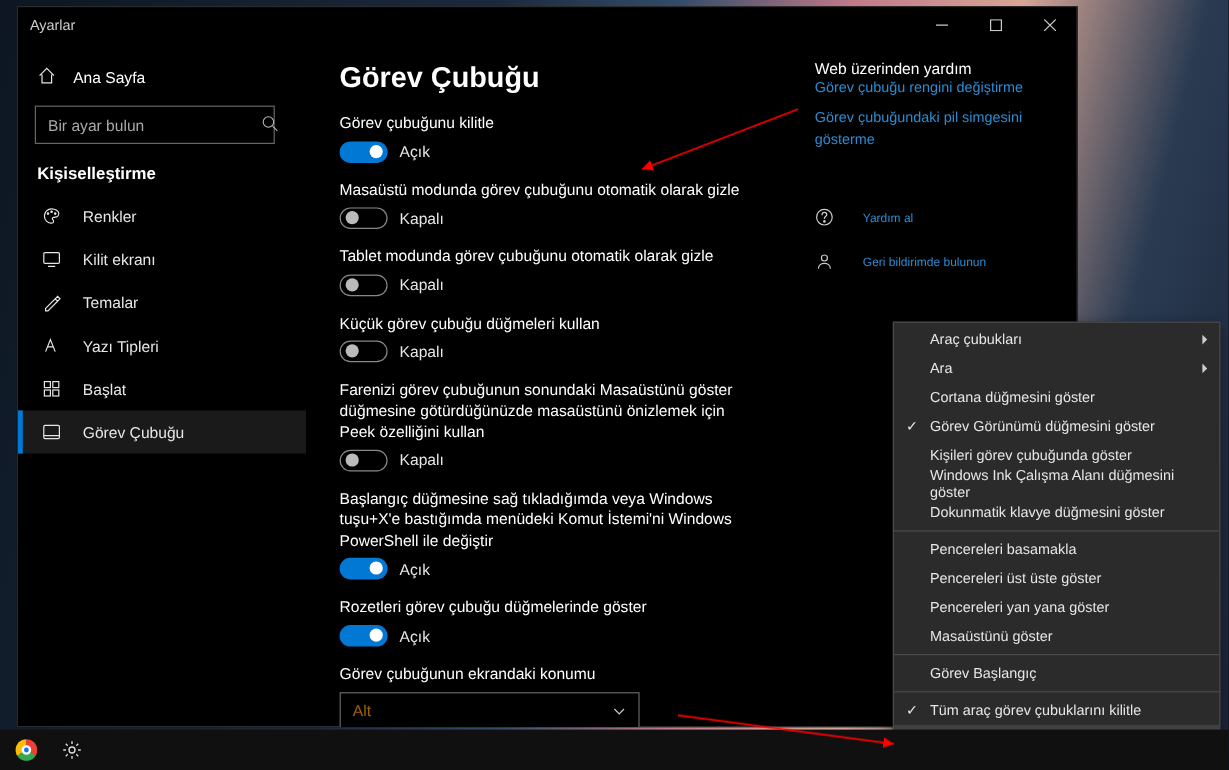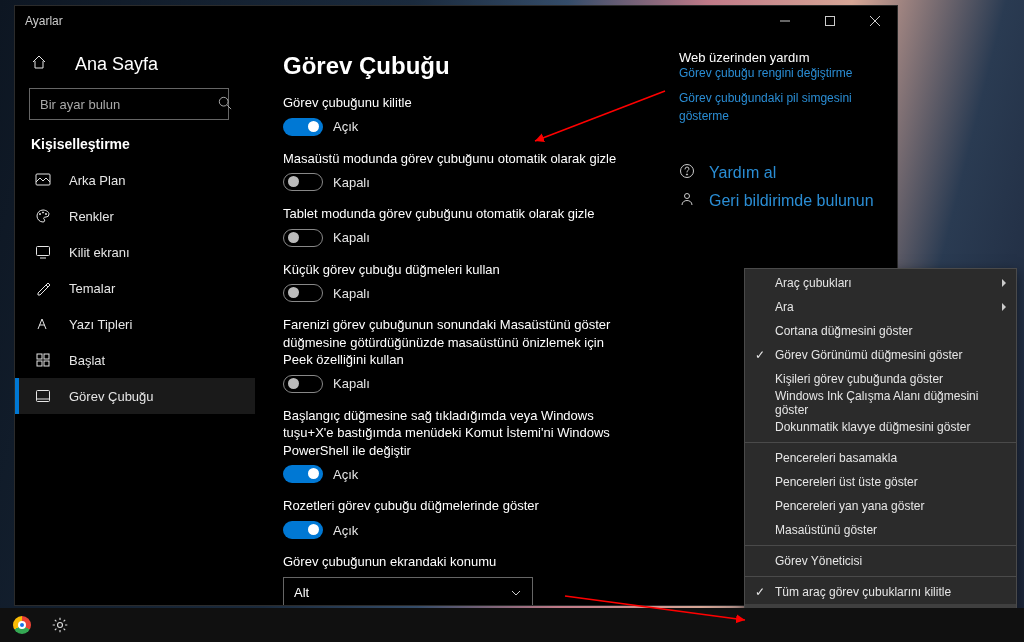--- a/index.html
+++ b/index.html
@@ -6,21 +6,21 @@
   *{box-sizing:border-box}
   .desktop{position:relative;width:1024px;height:642px;overflow:hidden;
     background:linear-gradient(104deg,#0d1622 0%,#1a2a3d 35%,#344c69 48%,#c07a88 60%,#d6a696 72%,#2a3b52 85%,#1b2438 100%)}
   .settings-window{position:absolute;left:14px;top:5px;width:884px;height:601px;background:#000;border:1px solid #2b2b2b;display:flex;flex-direction:column}
   .titlebar{height:30px;display:flex;align-items:center;padding:0 0 0 10px;color:#ccc}
   .titlebar .title{flex:1;font-size:12px}
   .titlebar .win-btn{width:45px;height:30px;display:flex;align-items:center;justify-content:center;color:#ccc}
   .titlebar .win-btn svg{stroke:#ccc}
   .window-body{flex:1;display:flex;min-height:0}
   .sidebar{width:240px;padding:10px 0 10px 0;overflow:hidden}
-  .home-row{display:flex;align-items:center;height:36px;padding:0 16px;gap:28px;font-size:18px}
+  .home-row{display:flex;align-items:center;height:36px;padding:0 16px;gap:14px;font-size:13px}
   .search-wrap{padding:6px 14px 12px}
   .search{width:200px;height:32px;background:#000;border:1px solid #666;display:flex;align-items:center;padding:0 8px}
   .search input{flex:1;background:transparent;border:0;outline:0;color:#fff;font-size:13px}
   .search input::placeholder{color:#a9a9a9}
   .search .sicon{color:#bbb}
   .section-title{padding:4px 16px 10px;font-size:14px;font-weight:600}
   .nav-item{display:flex;align-items:center;height:36px;padding:0 16px;gap:18px;font-size:13px;color:#e6e6e6;border-left:4px solid transparent}
   .nav-item.active{border-left-color:#0078d4;background:#1a1a1a}
   .nav-item .nicon{width:16px;height:16px;display:flex;align-items:center;justify-content:center;color:#e6e6e6}
   .content{flex:1;padding:6px 28px 10px 28px;overflow-y:auto}
@@ -29,25 +29,25 @@
   .setting-label{font-size:13px;line-height:1.35;margin-bottom:6px;max-width:340px;color:#fff}
   .toggle-row{display:flex;align-items:center;gap:10px}
   .toggle{width:40px;height:18px;border-radius:10px;position:relative}
   .toggle.on{background:#0078d4}
   .toggle.off{background:#000;border:1px solid #888}
   .toggle .knob{position:absolute;width:11px;height:11px;border-radius:50%;top:3px}
   .toggle.on .knob{background:#fff;right:4px}
   .toggle.off .knob{background:#bbb;left:4px;top:2px}
   .tstate{font-size:13px;color:#e6e6e6}
   .combo{width:250px;height:32px;border:1px solid #666;display:flex;align-items:center;justify-content:space-between;padding:0 10px;margin-top:6px;background:#000}
-  .combo span{color:#ffffff}
+  .combo span{color:#a16207}
   .right-col{width:232px;padding:14px 10px 0 14px}
   .help-title{font-size:13px;color:#fff}
   .help-link{font-size:12px;color:#2a8dd4;line-height:1.45;margin-bottom:8px;cursor:pointer}
-  .help-act{display:flex;align-items:center;gap:14px;font-size:16px;color:#2a8dd4;margin-top:8px}
+  .help-act{display:flex;align-items:center;gap:24px;font-size:10px;color:#2a8dd4;margin-top:18px}
   .help-act .aicon{color:#ccc}
   .ctx-menu{position:absolute;left:744px;top:268px;width:273px;background:#2b2b2b;border:1px solid #4a4a4a;box-shadow:0 4px 12px rgba(0,0,0,.5);padding:2px 0;font-size:12px;color:#e6e6e6}
   .ctx-item{display:flex;align-items:center;height:24px;padding:0 10px 0 30px;position:relative}
   .ctx-item.submenu::after{content:"";position:absolute;right:10px;top:8px;border-left:4px solid #ccc;border-top:4px solid transparent;border-bottom:4px solid transparent}
   .ctx-item.checked::before{content:"✓";position:absolute;left:10px;color:#e6e6e6}
   .ctx-item.icon-gear::before{content:"⚙";position:absolute;left:9px;color:#ccc}
   .ctx-item.hl{background:#3f3f3f}
   .ctx-sep{height:1px;background:#4a4a4a;margin:3px 0}
   .taskbar{position:absolute;left:0;bottom:0;width:100%;height:34px;background:#101010;display:flex;align-items:center;padding:0 6px;gap:6px}
   .tb-btn{width:32px;height:28px;display:flex;align-items:center;justify-content:center;color:#ddd}
@@ -100,29 +100,20 @@
                   <line x1="10.5" y1="10.5" x2="15" y2="15"></line>
                 </svg>
             </span>
           </div>
         </div>
         <div class="section-title">Kişiselleştirme</div>
 
         <div class="nav-item">
           <span class="nicon">
               <svg width="16" height="16" viewBox="0 0 16 16" fill="none" stroke="#e6e6e6" stroke-width="1">
-                <rect x="1" y="2" width="14" height="11" rx="1"></rect>
-                <path d="M1 10l4-4 3 3 3-3 4 4"></path>
-              </svg>
-            </span>
-          <span>Arka Plan</span>
-        </div>
-        <div class="nav-item">
-          <span class="nicon">
-              <svg width="16" height="16" viewBox="0 0 16 16" fill="none" stroke="#e6e6e6" stroke-width="1">
                 <path d="M8 2a6 6 0 100 12c2 0 2-2 1-3s0-2 2-2a3 3 0 003-3c0-2-3-4-6-4z"></path>
                 <circle cx="5" cy="6" r=".6" fill="#e6e6e6"></circle>
                 <circle cx="8" cy="4.5" r=".6" fill="#e6e6e6"></circle>
                 <circle cx="11" cy="6" r=".6" fill="#e6e6e6"></circle>
               </svg>
             </span>
           <span>Renkler</span>
         </div>
         <div class="nav-item">
           <span class="nicon">
@@ -292,21 +283,21 @@
       <div class="ctx-item checked">Görev Görünümü düğmesini göster</div>
       <div class="ctx-item">Kişileri görev çubuğunda göster</div>
       <div class="ctx-item">Windows Ink Çalışma Alanı düğmesini göster</div>
       <div class="ctx-item">Dokunmatik klavye düğmesini göster</div>
       <div class="ctx-sep"></div>
       <div class="ctx-item">Pencereleri basamakla</div>
       <div class="ctx-item">Pencereleri üst üste göster</div>
       <div class="ctx-item">Pencereleri yan yana göster</div>
       <div class="ctx-item">Masaüstünü göster</div>
       <div class="ctx-sep"></div>
-      <div class="ctx-item">Görev Yöneticisi</div>
+      <div class="ctx-item">Görev Başlangıç</div>
       <div class="ctx-sep"></div>
       <div class="ctx-item checked">Tüm araç görev çubuklarını kilitle</div>
       <div class="ctx-item icon-gear hl">Görev çubuğu ayarları</div>
     </div>
 
   <div class="taskbar">
     <div class="tb-btn">
         <div class="chrome-icon"></div>
       </div>
     <div class="tb-btn">

